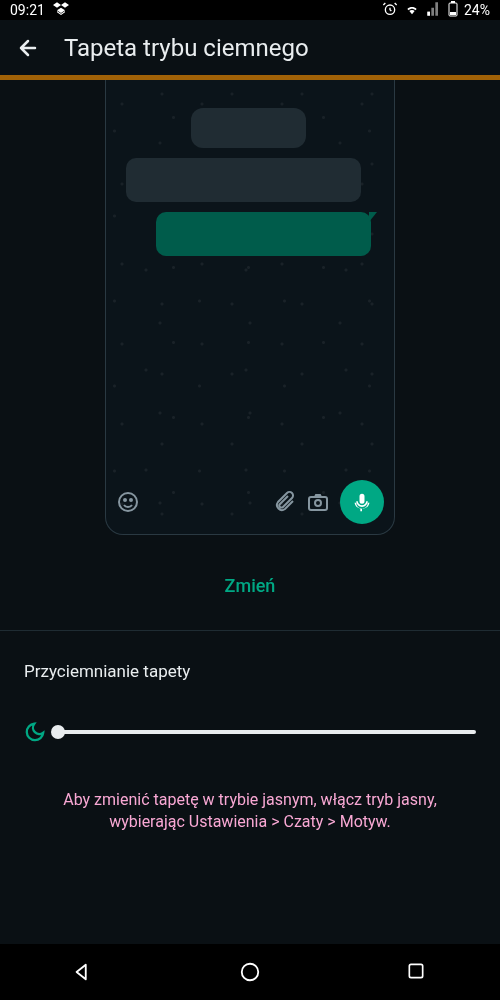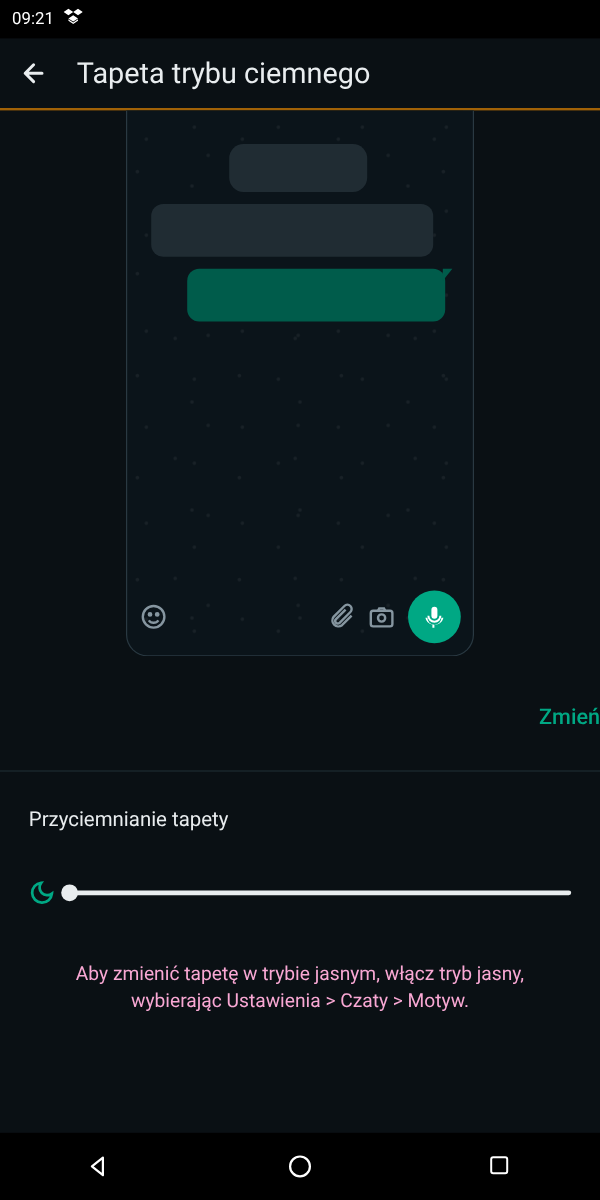--- a/index.html
+++ b/index.html
@@ -6,38 +6,38 @@
     body {
       width: 500px;
       height: 1000px;
       background: #0a1014;
       font-family: -apple-system, Roboto, sans-serif;
       color: #e9edef;
       overflow: hidden;
       position: relative;
     }
     .status-bar {
-      height: 32px;
+      height: 20px;
       background: #000;
       display: flex;
       align-items: center;
       justify-content: space-between;
       padding: 0 10px;
       font-size: 14px;
       color: #fff;
     }
     .status-left { display: flex; align-items: center; gap: 8px; }
     .status-right { display: flex; align-items: center; gap: 6px; }
     .header {
       height: 60px;
       display: flex;
       align-items: center;
       padding: 0 16px;
       gap: 24px;
-      border-bottom: 2px solid #a16207;
+      border-bottom: 5px solid #a16207;
     }
     .back-arrow { width: 24px; height: 24px; }
     .header-title { font-size: 24px; font-weight: 400; color: #e9edef; }
     .preview-wrap {
       display: flex;
       justify-content: center;
       padding-top: 0;
     }
     .phone-preview {
       width: 290px;
@@ -92,21 +92,21 @@
     .mic-fab {
       width: 44px;
       height: 44px;
       border-radius: 50%;
       background: #00a884;
       display: flex;
       align-items: center;
       justify-content: center;
     }
     .change-btn {
-      text-align: right;
+      text-align: center;
       color: #00a884;
       font-size: 18px;
       font-weight: 500;
       padding: 40px 0 34px;
     }
     .divider { height: 1px; background: #1f2c33; }
     .dim-section { padding: 30px 24px 0; }
     .dim-label { font-size: 17px; color: #e9edef; margin-bottom: 40px; }
     .slider-row { display: flex; align-items: center; gap: 12px; }
     .moon-icon { width: 22px; height: 22px; color: #00a884; }
@@ -151,20 +151,47 @@
 <body>
 
 <div class="status-bar">
   <div class="status-left">
     <span>09:21</span>
     <span>
       <svg width="16" height="16" viewBox="0 0 24 24" fill="#fff">
           <path d="M6 2l6 4-6 4-6-4 6-4zm12 0l6 4-6 4-6-4 6-4zM6 14l6-4 6 4-6 4-6-4zm6 5l6-4v2l-6 4-6-4v-2l6 4z"></path>
         </svg>
     </span>
+  </div>
+  <div class="status-right">
+    <span>
+      <svg width="16" height="16" viewBox="0 0 24 24" fill="none" stroke="#fff" stroke-width="2">
+          <circle cx="12" cy="13" r="7"></circle>
+          <path d="M12 10v3l2 2M5 3L2 6M22 6l-3-3"></path>
+        </svg>
+    </span>
+    <span>
+      <svg width="16" height="16" viewBox="0 0 24 24" fill="#fff">
+          <path d="M12 20l4-5c-2-2-6-2-8 0l4 5zm-7-8c4-4 10-4 14 0l-2 2c-3-3-7-3-10 0l-2-2z"></path>
+        </svg>
+    </span>
+    <span>
+      <svg width="16" height="16" viewBox="0 0 24 24" fill="#fff">
+          <path d="M2 22h4v-6H2v6zm6 0h4V10H8v12zm6 0h4V2h-4v20z" opacity="0.5"></path>
+          <path d="M2 22h4v-6H2v6z"></path>
+        </svg>
+    </span>
+    <span>
+      <svg width="10" height="16" viewBox="0 0 10 16" fill="none">
+          <rect x="1" y="2" width="8" height="13" stroke="#fff" rx="1"></rect>
+          <rect x="3" y="0" width="4" height="2" fill="#fff"></rect>
+          <rect x="2" y="11" width="6" height="3" fill="#fff"></rect>
+        </svg>
+    </span>
+    <span>24%</span>
   </div>
 </div>
 
 <div class="header">
   <span class="back-arrow">
     <svg width="24" height="24" viewBox="0 0 24 24" fill="none" stroke="#e9edef" stroke-width="2.5" stroke-linecap="round" stroke-linejoin="round">
         <path d="M19 12H5M12 19l-7-7 7-7"></path>
       </svg>
   </span>
   <div class="header-title">Tapeta trybu ciemnego</div>

